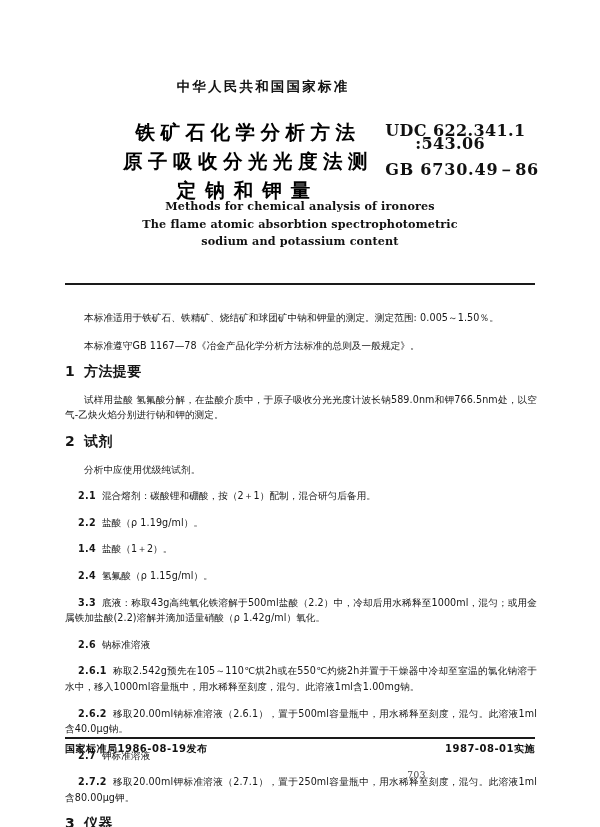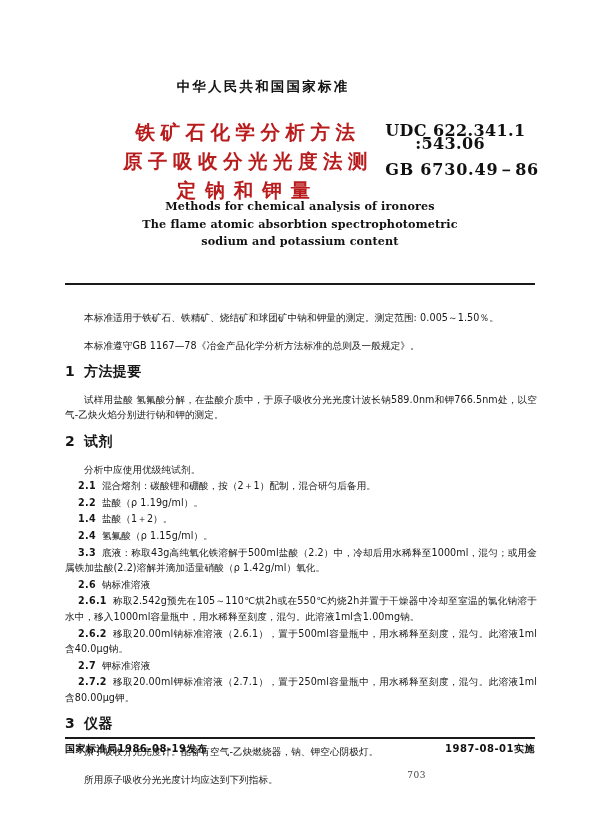--- a/index.html
+++ b/index.html
@@ -47,21 +47,21 @@
   .doc-title {
     padding-right: 110px;
     padding-left: 6px;
     text-align: center;
   }
   .doc-title .tl {
     font-size: 19.5px;
     font-weight: bold;
     letter-spacing: 5.5px;
     line-height: 29px;
-    color: #b91c1c;
+    color: #000000;
     white-space: nowrap;
   }
   .doc-title .tl.last {
     letter-spacing: 9px;
     text-align: center;
   }
 
   .code-block {
     position: absolute;
     right: -2px;
@@ -130,21 +130,21 @@
     margin-bottom: 7px;
     font-weight: bold;
     font-size: 14px;
     letter-spacing: 0.4px;
   }
   .sec-head .num {
     display: inline-block;
     width: 19px;
   }
   .sub {
-    margin-top: 1px;
+    margin-top: 11px;
     text-indent: 13px;
   }
   .sub .snum {
     font-weight: bold;
     letter-spacing: 0.3px;
   }
   .sub .stxt {
     margin-left: 6px;
   }
 

